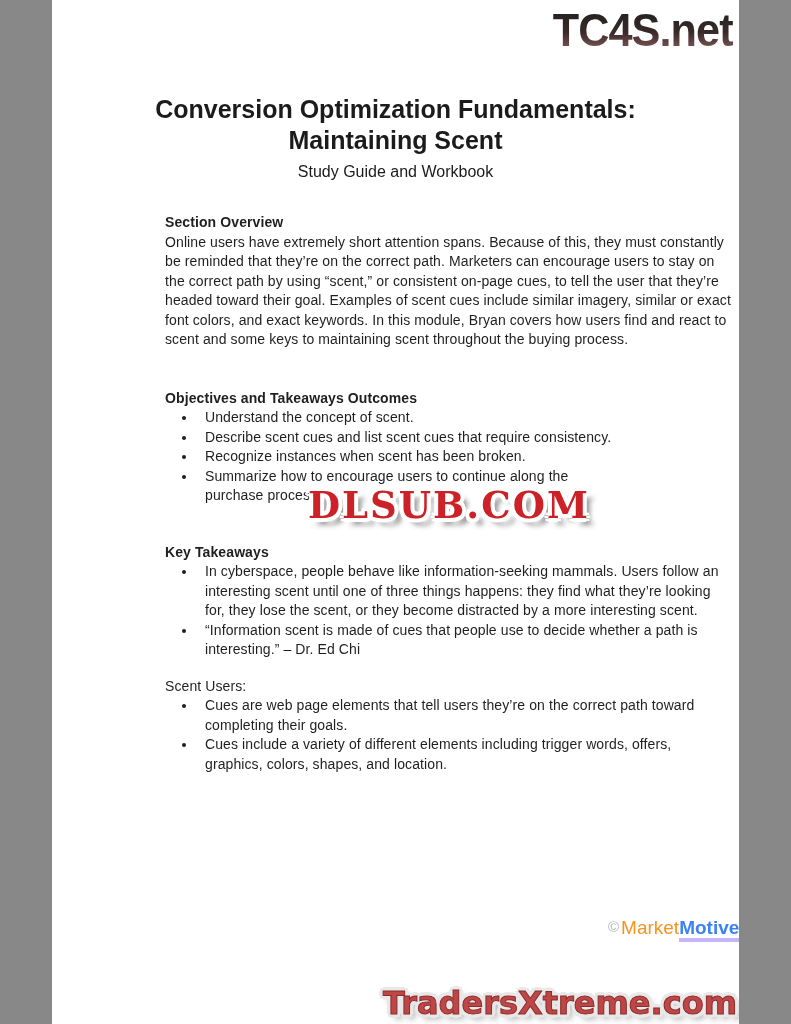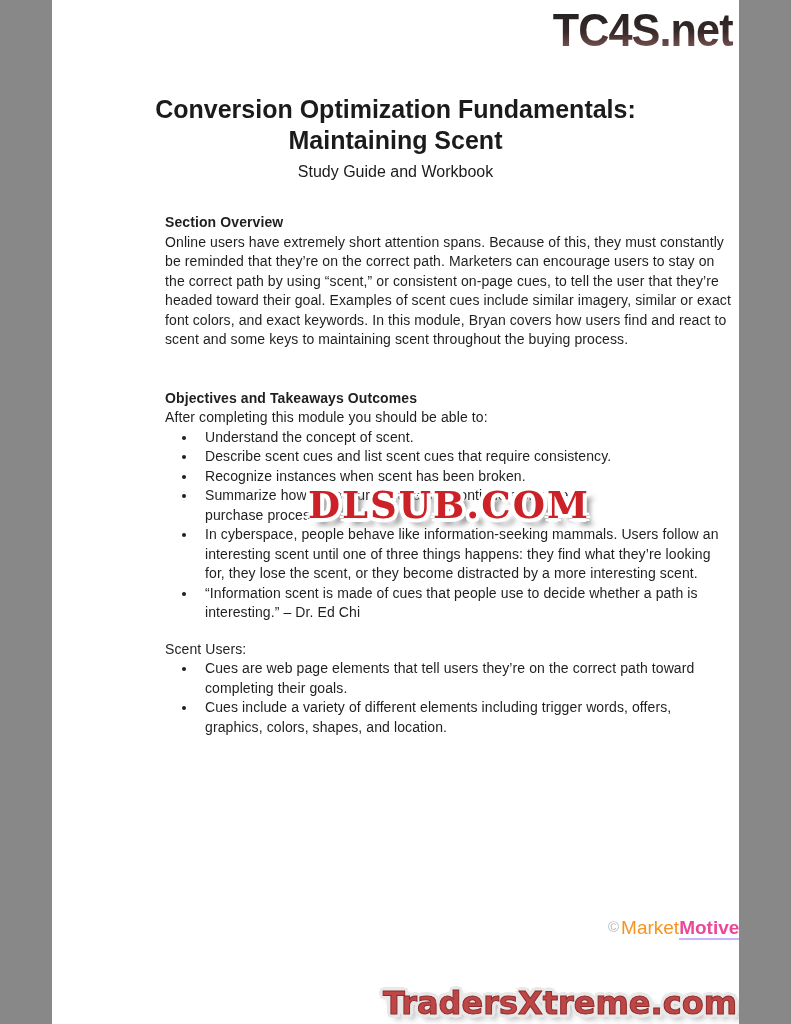--- a/index.html
+++ b/index.html
@@ -49,21 +49,21 @@
       -3px -3px 0 #fff, 3px -3px 0 #fff, -3px 3px 0 #fff, 3px 3px 0 #fff,
       -4px 0 0 #fff, 4px 0 0 #fff, 0 -4px 0 #fff, 0 4px 0 #fff,
       7px 7px 5px rgba(130,130,130,.85);
   }
 
   
   .mm-logo { position:absolute; left:556px; top:917px; z-index:4;
              font-size:19px; white-space:nowrap; }
   .mm-copy { color:#b9b9b9; font-size:15px; vertical-align:2px; margin-right:2px; }
   .mm-market { color:#f6941e; }
-  .mm-motive { color:#ec4899; font-weight:bold; border-bottom:2px solid #c4b5fd; }
+  .mm-motive { color:#3b82f6; font-weight:bold; border-bottom:4px solid #c4b5fd; }
   .mm-tm { color:#b9b9b9; font-size:8px; vertical-align:9px; }
 
   
   .traders {
     position:absolute; right:2px; bottom:2px; z-index:6;
     font-family:"DejaVu Sans", sans-serif; font-weight:bold;
     font-size:32px; letter-spacing:0px; color:#bd4647;
     -webkit-text-stroke:1px #8f2b2b;
     text-shadow:
       -3px -3px 0 #e8e8e8, 3px -3px 0 #e8e8e8, -3px 3px 0 #e8e8e8, 3px 3px 0 #e8e8e8,
@@ -83,33 +83,33 @@
     <div class="title-line">Maintaining Scent</div>
     <div class="subtitle">Study Guide and Workbook</div>
   </div>
 
   <div class="content">
 
     <div class="h-bold">Section Overview</div>
     <p class="para">Online users have extremely short attention spans. Because of this, they must constantly be reminded that they’re on the correct path. Marketers can encourage users to stay on the correct path by using “scent,” or consistent on-page cues, to tell the user that they’re headed toward their goal. Examples of scent cues include similar imagery, similar or exact font colors, and exact keywords. In this module, Bryan covers how users find and react to scent and some keys to maintaining scent throughout the buying process.</p>
 
     <div class="h-bold sp-objectives">Objectives and Takeaways Outcomes</div>
-    <div>After completing this module you should be able to:</div>
     <ul class="blist">
 
         <li>Understand the concept of scent.</li>
 
         <li>Describe scent cues and list scent cues that require consistency.</li>
 
         <li>Recognize instances when scent has been broken.</li>
 
         <li>Summarize how to encourage users to continue along the
 purchase process.</li>
       </ul>
 
+    <div class="h-bold sp-keytakeaways">Key Takeaways</div>
     <ul class="blist gap-top">
 
         <li>In cyberspace, people behave like information-seeking mammals. Users follow an interesting scent until one of three things happens: they find what they’re looking for, they lose the scent, or they become distracted by a more interesting scent.</li>
 
         <li>“Information scent is made of cues that people use to decide whether a path is interesting.” – Dr. Ed Chi</li>
       </ul>
 
     <div class="sp-scentcues">Scent Users:</div>
     <ul class="blist gap-top">
 

